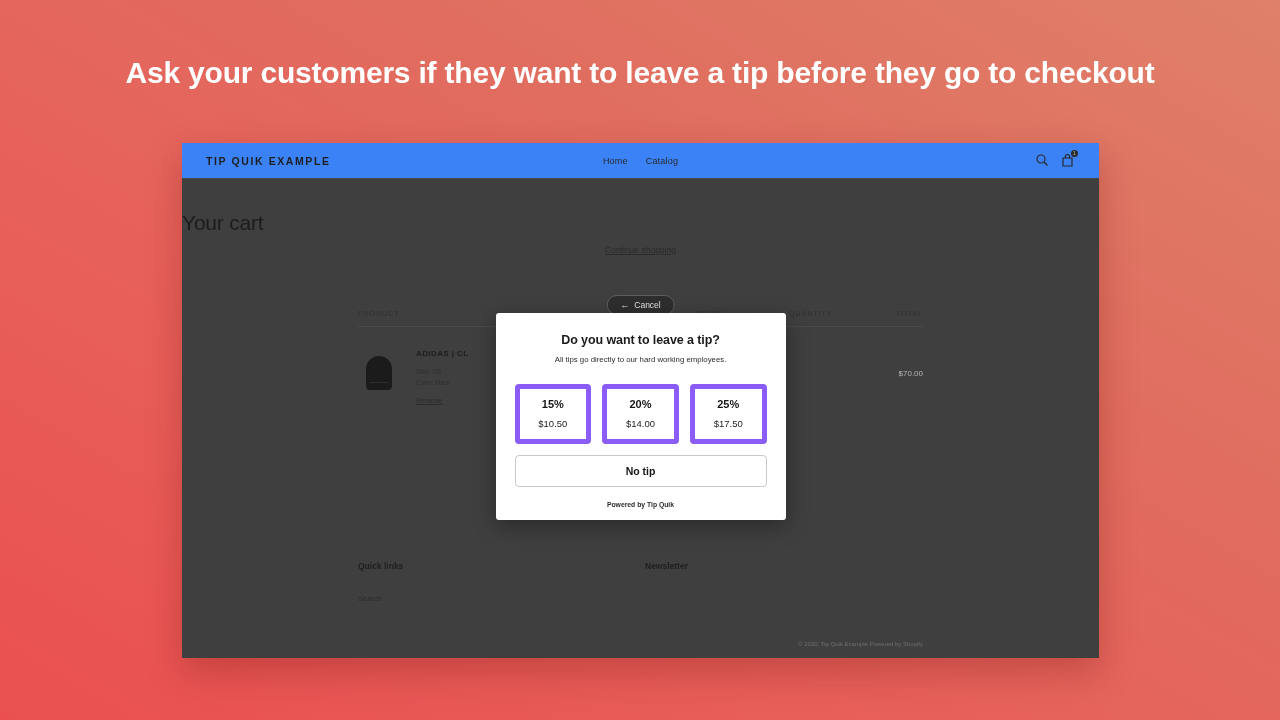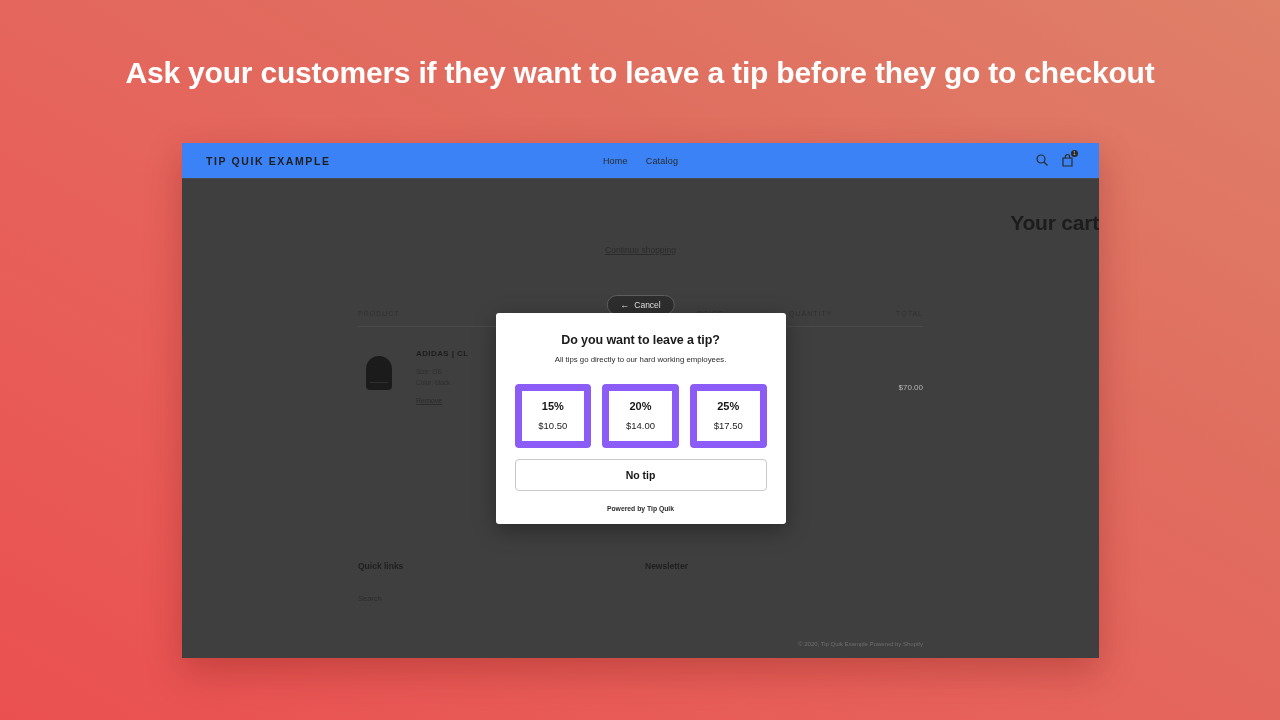--- a/index.html
+++ b/index.html
@@ -74,24 +74,24 @@
   .cart-badge {
     position: absolute; top: -3px; right: -3px;
     width: 7px; height: 7px; border-radius: 50%;
     background: #2a2a2a; color: #b9b9b9;
     font-size: 5px; line-height: 7px; text-align: center;
   }
 
   
   .cart-wrap { position: absolute; top: 36px; left: 0; right: 0; bottom: 0; }
   .cart-title {
-    text-align: right;
+    text-align: left;
     margin-top: 32px;
     font-size: 21px;
-    font-weight: bold;
+    font-weight: normal;
     color: #1c1c1c;
     letter-spacing: -0.2px;
   }
   .continue-shopping {
     display: block;
     text-align: center;
     margin-top: 10px;
     font-size: 8.5px;
     color: #2b2b2b;
     text-decoration: underline;
@@ -110,21 +110,21 @@
     padding-bottom: 9px;
     border-bottom: 1px solid #4a4a4a;
   }
   .col-product { flex: 1; }
   .col-price   { width: 92px; }
   .col-qty     { width: 92px; }
   .col-total   { width: 42px; text-align: right; }
 
   .cart-row {
     display: flex;
-    align-items: center;
+    align-items: flex-start;
     padding-top: 20px;
     gap: 46px;
   }
   .prod-cell { flex: 1; display: flex; gap: 16px; }
   .prod-thumb {
     width: 42px; height: 52px;
     display: flex; align-items: center; justify-content: center;
   }
   .bag {
     width: 26px; height: 34px;
@@ -247,21 +247,21 @@
   .modal-sub {
     text-align: center;
     font-size: 7.8px;
     color: #2c2c2c;
     margin-top: 8px;
   }
   .tip-row { display: flex; gap: 11px; margin-top: 20px; }
   .tip-btn {
     flex: 1;
     background: #fff;
-    border: 7px solid #8b5cf6;
+    border: 5px solid #8b5cf6;
     border-radius: 4px;
     padding: 9px 0 10px;
     text-align: center;
     font-family: inherit;
     cursor: pointer;
   }
   .tip-pct   { font-size: 11px; font-weight: bold; color: #161616; display: block; }
   .tip-amt   { font-size: 9.5px; color: #232323; display: block; margin-top: 8px; }
   .notip-btn {
     display: block;

